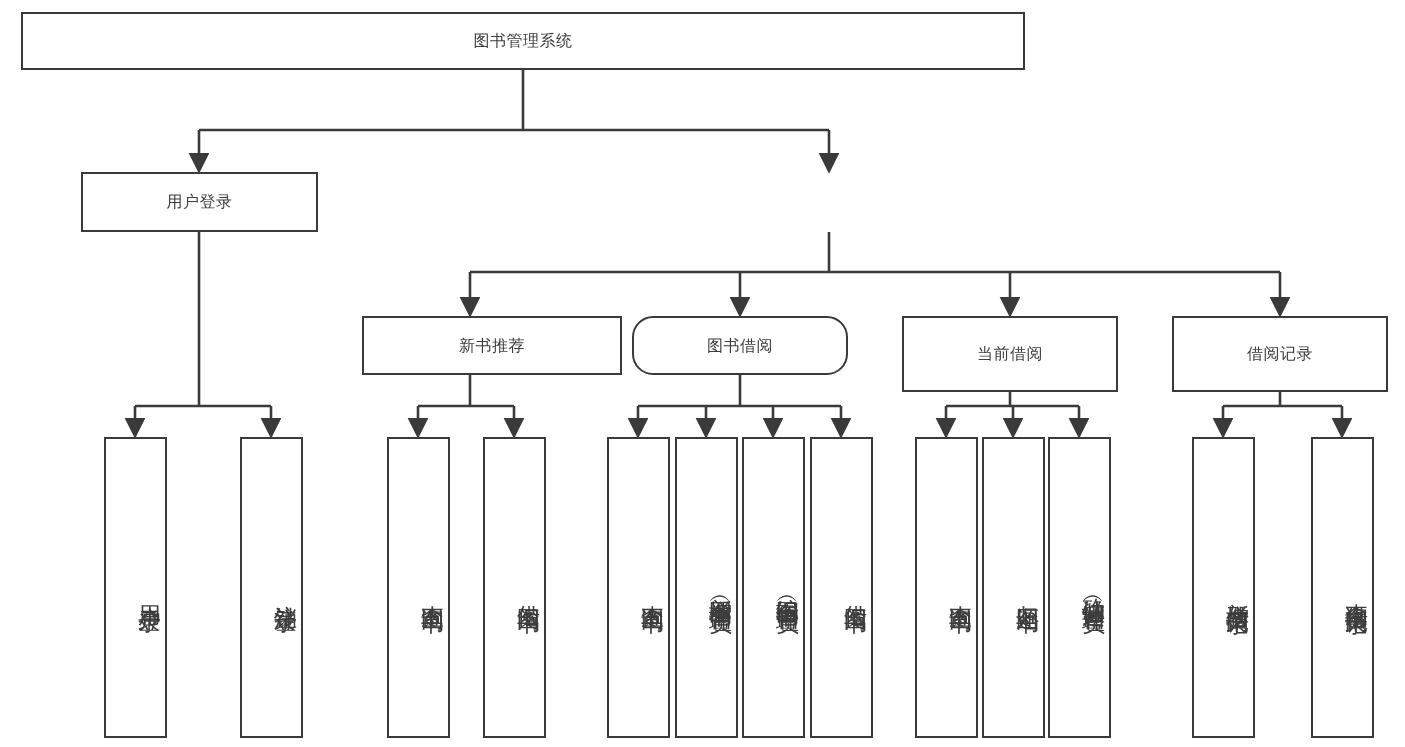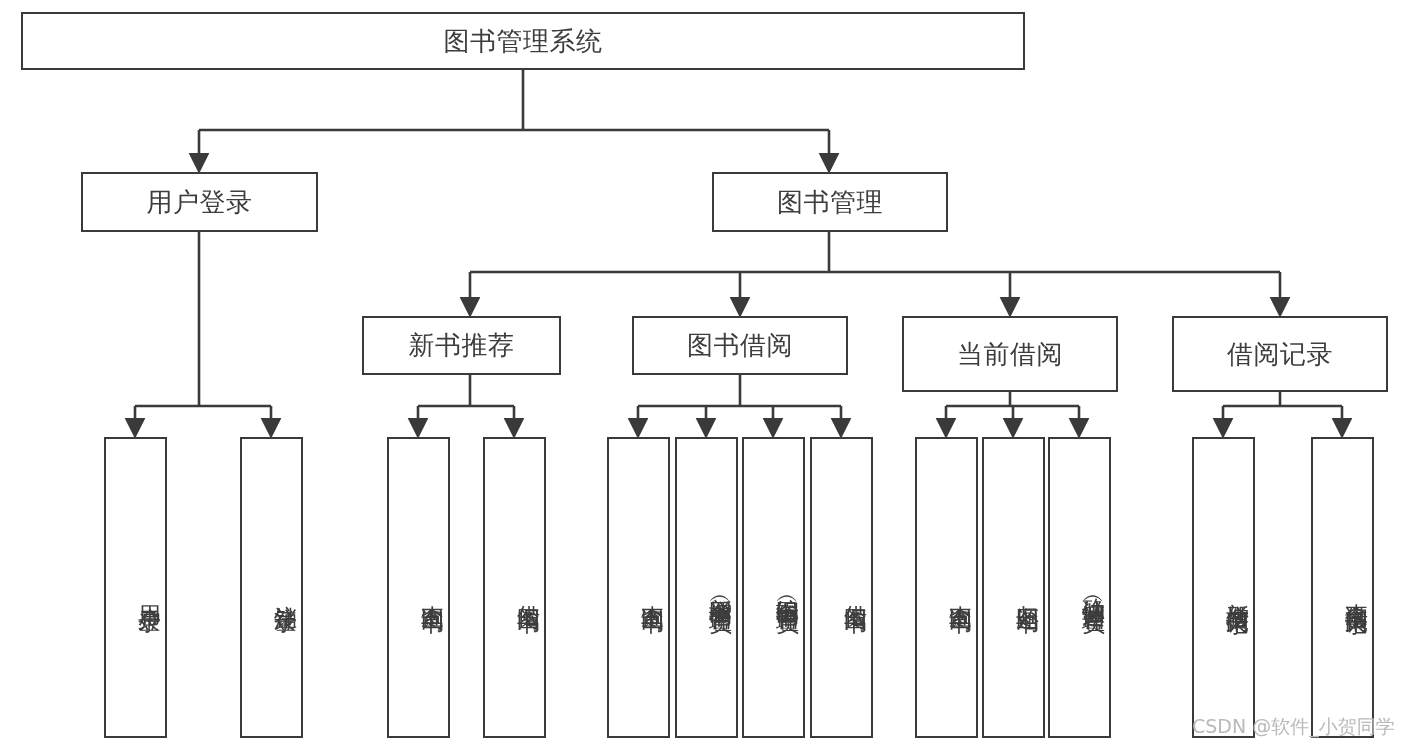--- a/index.html
+++ b/index.html
@@ -22,21 +22,21 @@
     box-sizing: border-box;
     border: 2px solid #3a3a3a;
     background: #ffffff;
     display: flex;
     align-items: center;
     justify-content: center;
     color: #3d3d3d;
     z-index: 3;
   }
   .node-h {
-    font-size: 26px;
+    font-size: 16px;
     letter-spacing: 0.5px;
     line-height: 1.1;
     white-space: nowrap;
   }
   .node-v {
     writing-mode: vertical-rl;
     text-orientation: upright;
     font-size: 23px;
     line-height: 1.32;
     letter-spacing: 2px;
@@ -121,28 +121,25 @@
     </g>
   </svg>
 
   <div class="node node-h" style="left: 21px; top: 12px; width: 1004px; height: 58px;">
     <span>图书管理系统</span>
   </div>
 
   <div class="node node-h" style="left: 81px; top: 172px; width: 237px; height: 60px;">
     <span>用户登录</span>
   </div>
-  <div class="node node-h" style="left: 712px; top: 172px; width: 236px; height: 60px;">
-    <span>图书管理</span>
-  </div>
 
-  <div class="node node-h" style="left: 362px; top: 316px; width: 199px; height: 59px;">
+  <div class="node node-h" style="left: 362px; top: 316px; width: 260px; height: 59px;">
     <span>新书推荐</span>
   </div>
-  <div class="node node-h" style="left: 632px; top: 316px; width: 216px; height: 59px;">
+  <div class="node node-h" style="left: 632px; top: 316px; width: 216px; height: 59px; border-radius: 21px;">
     <span>图书借阅</span>
   </div>
   <div class="node node-h" style="left: 902px; top: 316px; width: 216px; height: 76px;">
     <span>当前借阅</span>
   </div>
   <div class="node node-h" style="left: 1172px; top: 316px; width: 216px; height: 76px;">
     <span>借阅记录</span>
   </div>
 
   <div class="node node-v" style="left: 104px; top: 437px; width: 63px; height: 301px;">
@@ -178,15 +175,14 @@
   <div class="node node-v tall-start" style="left: 1048px; top: 437px; width: 63px; height: 301px;">
     <span>确认归还（管理员）</span>
   </div>
   <div class="node node-v" style="left: 1192px; top: 437px; width: 63px; height: 301px;">
     <span>新增借阅记录</span>
   </div>
   <div class="node node-v" style="left: 1311px; top: 437px; width: 63px; height: 301px;">
     <span>查询借阅记录</span>
   </div>
 
-  <div class="watermark" style="left: 1192px; top: 714px; color: rgb(185, 185, 185);">CSDN @软件_小贺同学</div>
 
 </div>
 
 </body></html>

